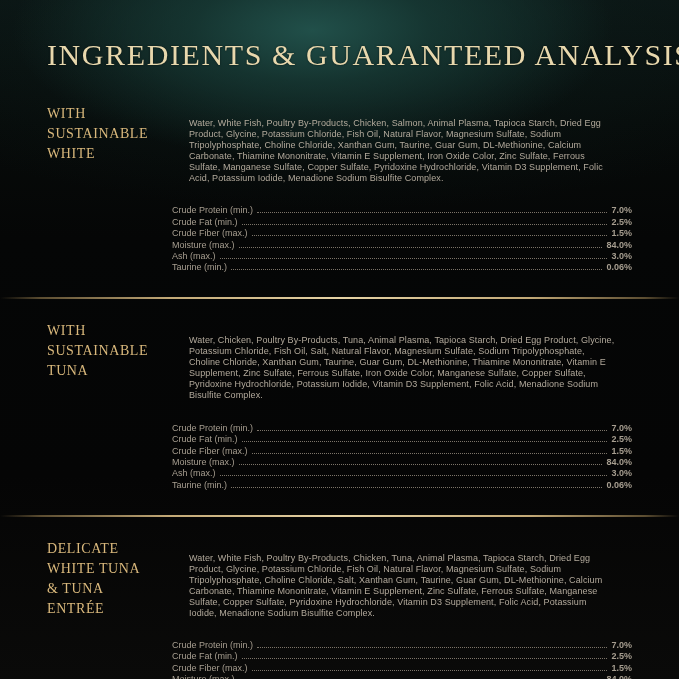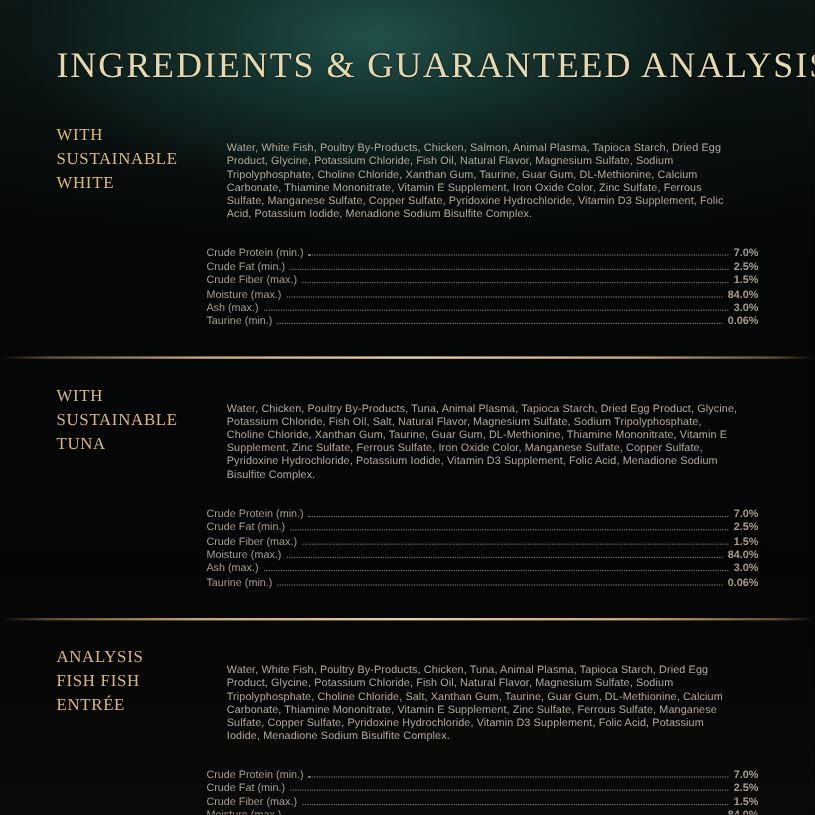--- a/index.html
+++ b/index.html
@@ -174,22 +174,23 @@
           <span class="analysis-value">0.06%</span>
         </div>
       </div>
     </div>
   </div>
 
   <div class="divider"></div>
 
   <div class="section">
     <div class="heading-col">
-      <div class="heading-line">ANALYSIS</div>
-      <div class="heading-line">FISH FISH</div>
+      <div class="heading-line">DELICATE</div>
+      <div class="heading-line">WHITE TUNA</div>
+      <div class="heading-line">&amp; TUNA</div>
       <div class="heading-line">ENTRÉE</div>
     </div>
     <div class="content-col">
       <p class="ingredients">Water, White Fish, Poultry By-Products, Chicken, Tuna, Animal Plasma, Tapioca Starch, Dried Egg Product, Glycine, Potassium Chloride, Fish Oil, Natural Flavor, Magnesium Sulfate, Sodium Tripolyphosphate, Choline Chloride, Salt, Xanthan Gum, Taurine, Guar Gum, DL-Methionine, Calcium Carbonate, Thiamine Mononitrate, Vitamin E Supplement, Zinc Sulfate, Ferrous Sulfate, Manganese Sulfate, Copper Sulfate, Pyridoxine Hydrochloride, Vitamin D3 Supplement, Folic Acid, Potassium Iodide, Menadione Sodium Bisulfite Complex.</p>
       <div class="analysis">
         <div class="analysis-row">
           <span class="analysis-label">Crude Protein (min.)</span>
           <span class="leader"></span>
           <span class="analysis-value">7.0%</span>
         </div>

